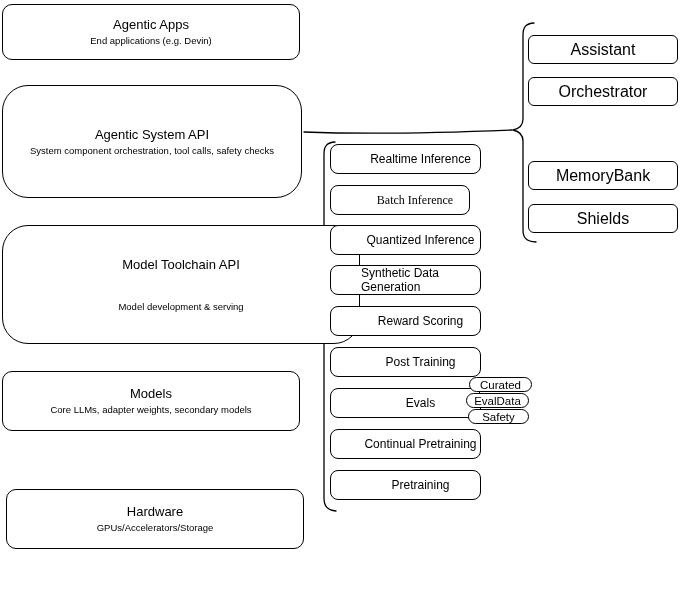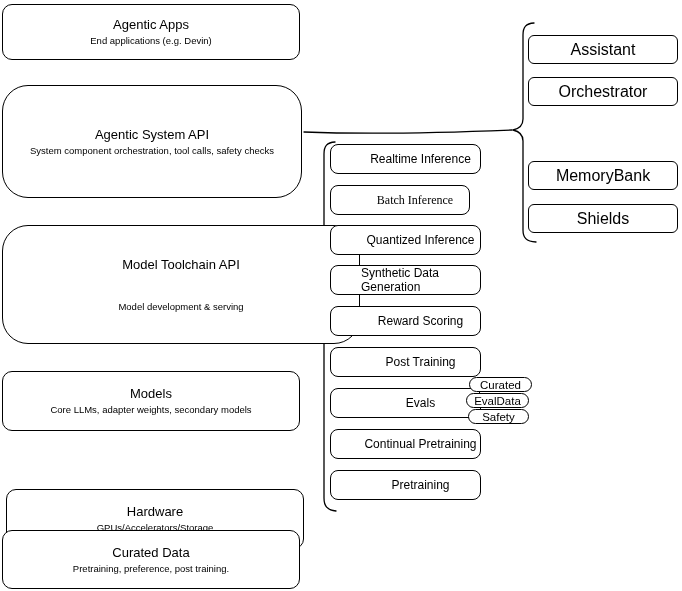--- a/index.html
+++ b/index.html
@@ -91,24 +91,20 @@
   <div class="box stack-box" style="left:2px; top:371px; width:298px; height:60px; border-radius:10px;">
     <div class="title">Models</div>
     <div class="subtitle">Core LLMs, adapter weights, secondary models</div>
   </div>
 
   <div class="box stack-box" style="left:6px; top:449px; width:298px; height:60px; border-radius:10px;margin-top:40px;">
     <div class="title">Hardware</div>
     <div class="subtitle">GPUs/Accelerators/Storage</div>
   </div>
 
-  <div class="box stack-box" style="left:2px; top:530px; width:298px; height:59px; border-radius:10px;">
-    <div class="title">Curated Data</div>
-    <div class="subtitle">Pretraining, preference, post training.</div>
-  </div>
 
   <div class="box mid-box" style="left:330px; top:144px; width:151px; height:30px;">Realtime Inference</div>
   <div class="box mid-box" style="left:330px; top:185px; width:140px; height:30px;font-family:Liberation Serif, serif;">Batch Inference</div>
   <div class="box mid-box" style="left:330px; top:225px; width:151px; height:30px;">Quantized Inference</div>
   <div class="box mid-box" style="left:330px; top:265px; width:151px; height:30px;">Synthetic Data Generation</div>
   <div class="box mid-box" style="left:330px; top:306px; width:151px; height:30px;">Reward Scoring</div>
   <div class="box mid-box" style="left:330px; top:347px; width:151px; height:30px;">Post Training</div>
   <div class="box mid-box" style="left:330px; top:388px; width:151px; height:30px;">Evals</div>
   <div class="box mid-box" style="left:330px; top:429px; width:151px; height:30px;">Continual Pretraining</div>
   <div class="box mid-box" style="left:330px; top:470px; width:151px; height:30px;">Pretraining</div>

